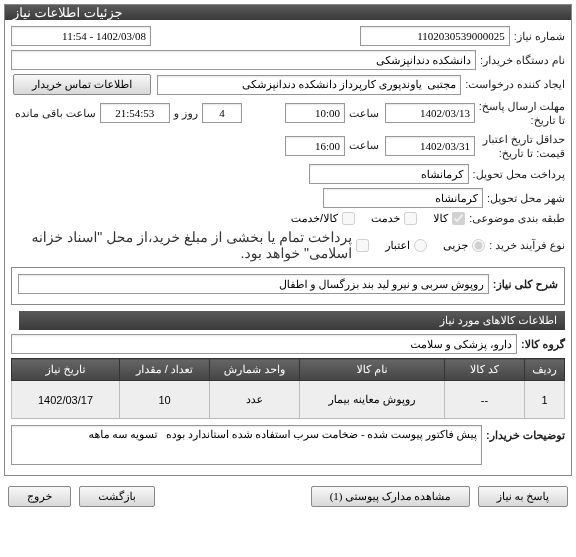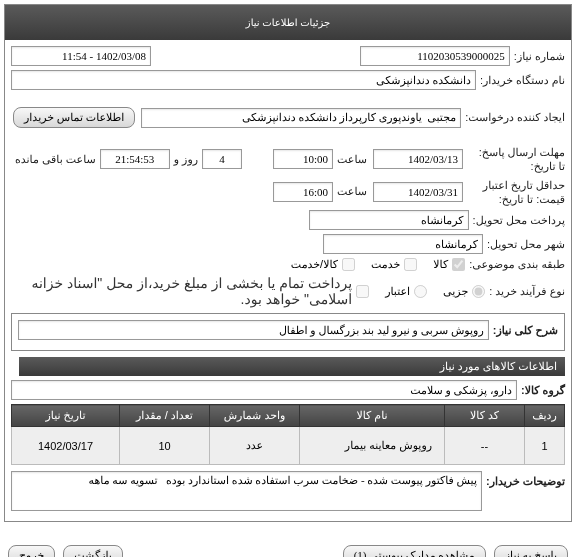--- a/index.html
+++ b/index.html
@@ -1,29 +1,29 @@
 <!DOCTYPE html>
 <html dir="rtl" lang="fa"><head>
 <meta charset="utf-8">
 <style>
 * { box-sizing: border-box; margin: 0; padding: 0; }
 body { font-family: Tahoma, Arial, sans-serif; font-size: 11px; background: #fff; direction: rtl; }
 .panel { border: 1px solid #888; margin: 4px; }
-.panel-header { background: linear-gradient(#5a5a5a, #3a3a3a); color: #fff; padding: 12px 8px; font-size: 10px; text-align: center; }
+.panel-header { background: linear-gradient(#5a5a5a, #3a3a3a); color: #fff; padding: 0 8px; font-size: 13px; text-align: left; }
 .panel-body { padding: 6px; background: #fff; }
 .row { display: flex; align-items: center; margin-bottom: 4px; flex-wrap: nowrap; }
 .label { color: #222; margin-left: 4px; white-space: nowrap; font-size: 11px; }
-.label-multi { color: #222; margin-left: 12px; font-size: 11px; line-height: 1.3; }
+.label-multi { color: #222; margin-left: 0; font-size: 11px; line-height: 1.3; }
 .field { border: 1px solid #999; background: #fff; box-shadow: inset 0 1px 2px rgba(0,0,0,0.1); padding: 2px 4px; height: 20px; font-size: 11px; font-family: Tahoma; }
 .checkbox-wrap { display: inline-flex; align-items: center; margin-left: 16px; }
 .checkbox-wrap input { margin-left: 4px; }
 .radio-wrap { display: inline-flex; align-items: center; margin-left: 16px; }
 .radio-wrap input { margin-left: 4px; }
 .note { font-size: 14px; color: #333; }
-.btn { background: linear-gradient(#f8f8f8,#d8d8d8); border: 1px solid #888; padding: 3px 10px; font-size: 11px; font-family: Tahoma; cursor: pointer; border-radius: 8px; margin: 13px 2px; }
+.btn { background: linear-gradient(#f8f8f8,#d8d8d8); border: 1px solid #888; padding: 3px 18px; font-size: 11px; font-family: Tahoma; cursor: pointer; border-radius: 2px; margin: 0 2px; }
 .btn-area { display: flex; justify-content: flex-start; padding: 6px; gap: 4px; }
 .section-title { background: linear-gradient(#5a5a5a,#3a3a3a); color: #fff; padding: 3px 8px; font-size: 11px; margin: 6px 0 4px 8px; }
 table.data { width: 100%; border-collapse: collapse; font-size: 11px; }
 table.data th { background: linear-gradient(#666,#444); color: #fff; padding: 4px; border: 1px solid #333; font-weight: normal; }
 table.data td { background: #eee; padding: 12px; border: 1px solid #bbb; text-align: center; }
 textarea.field { height: 40px; resize: none; }
 .right-group { display: flex; align-items: center; flex: 0 0 auto; }
 .left-group { display: flex; align-items: center; flex: 0 0 auto; margin-right: auto; }
 .content-wrap { position: relative; }
 </style>
@@ -141,21 +141,21 @@
           <th>نام کالا</th>
           <th style="width:90px">واحد شمارش</th>
           <th style="width:90px">تعداد / مقدار</th>
           <th style="width:108px">تاریخ نیاز</th>
         </tr>
       </thead>
       <tbody>
         <tr>
           <td>1</td>
           <td>--</td>
-          <td style="text-align:right">روپوش معاینه بیمار</td>
+          <td style="text-align:center">روپوش معاینه بیمار</td>
           <td>عدد</td>
           <td>10</td>
           <td>1402/03/17</td>
         </tr>
       </tbody>
     </table>
 
     <div class="row" style="margin-top:6px;align-items:flex-start">
       <span class="label" style="font-weight:bold;padding-top:4px">توضیحات خریدار:</span>
       <textarea class="field" style="flex: 1 1 0%;" readonly="">پیش فاکتور پیوست شده - ضخامت سرب استفاده شده استاندارد بوده   تسویه سه ماهه</textarea>

